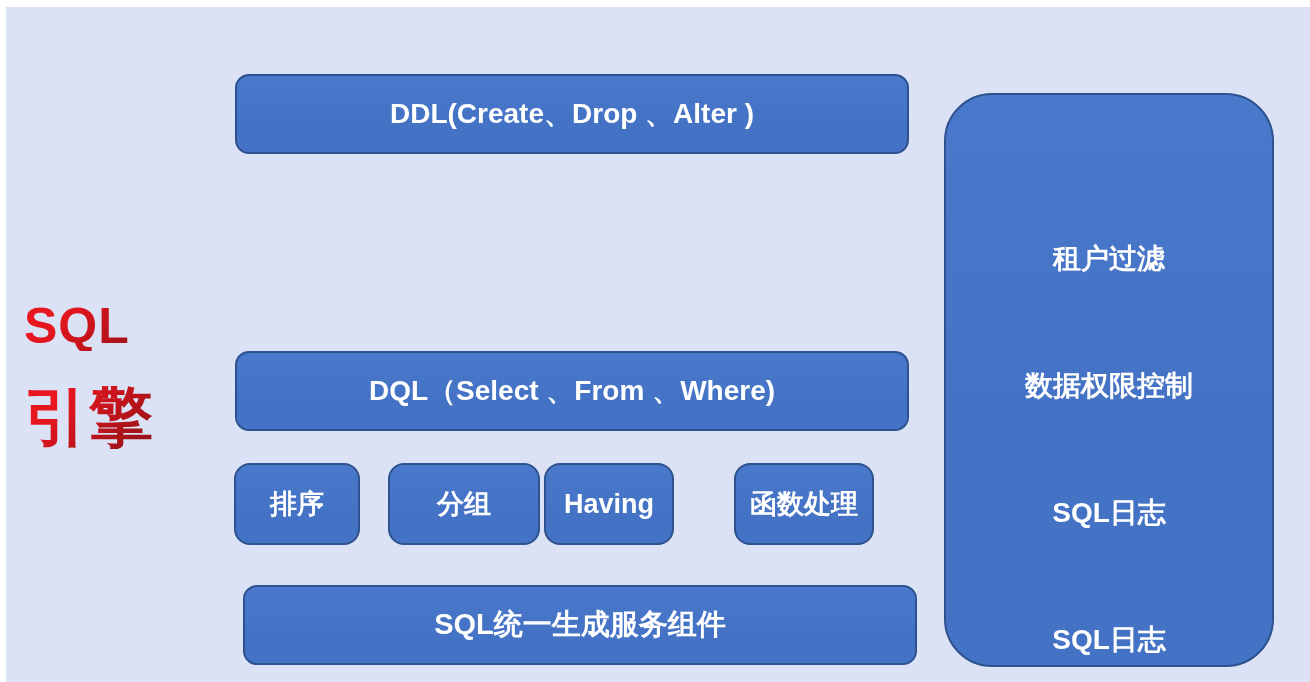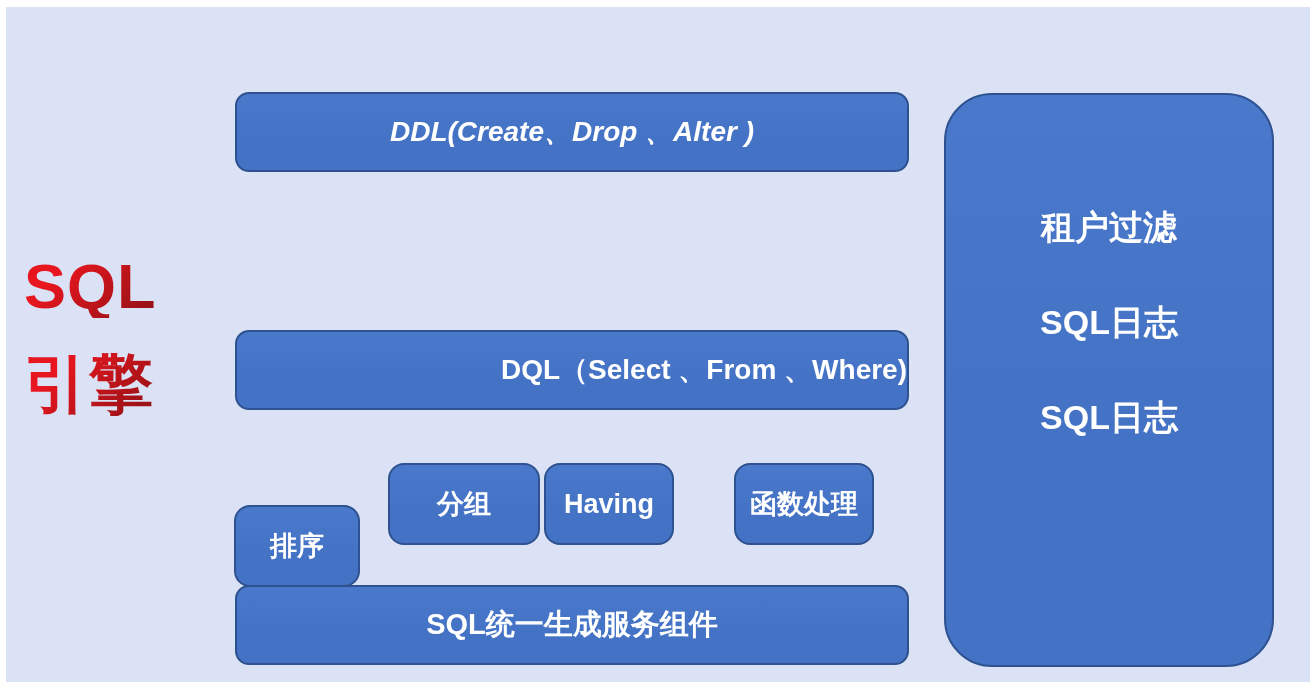--- a/index.html
+++ b/index.html
@@ -39,21 +39,21 @@
     top: 248px;
     width: 190px;
     text-align: left;
     font-weight: bold;
     line-height: 1;
   }
   .title .line {
     color: #b61216;
     letter-spacing: 1px;
   }
-  .title .line1 { font-size: 63px; }
+  .title .line1 { font-size: 50px; margin-top: 46px; }
   .title .line2 { font-size: 64px; margin-top: 34px; }
   @supports ((-webkit-background-clip: text) or (background-clip: text)) {
     .title .line {
       background: linear-gradient(135deg, var(--title-red-light, #e8161f) 20%, var(--title-red-dark, #701012) 95%);
       -webkit-background-clip: text;
       background-clip: text;
       -webkit-text-fill-color: transparent;
       color: #b61216;
     }
   }
@@ -67,54 +67,55 @@
     color: var(--box-text, #ffffff);
     display: flex;
     align-items: center;
     justify-content: center;
     font-weight: bold;
     text-align: center;
     white-space: nowrap;
   }
 
   .box.big { left: 229px; width: 674px; height: 80px; font-size: 28px; }
-  #box-ddl { top: 85px; font-style: italic; }
+  #box-ddl { top: 67px; }
   #box-dml { top: 198px; }
-  #box-dql { top: 323px; justify-content: flex-end; }
+  #box-dql { top: 344px; }
 
   .box.small { top: 456px; height: 82px; font-size: 27px; border-radius: 16px; }
-  #box-sort     { left: 228px; width: 126px; margin-top: 42px; }
+  #box-sort     { left: 228px; width: 126px; }
   #box-group    { left: 382px; width: 152px; }
   #box-having   { left: 538px; width: 130px; }
   #box-function { left: 728px; width: 140px; }
 
-  #box-service { top: 578px; height: 80px; font-size: 29px; }
+  #box-service { top: 578px; height: 80px; font-size: 29px; margin-left: 8px; }
 
   
   .side-panel {
     position: absolute;
     left: 938px;
     top: 86px;
     width: 330px;
     height: 574px;
     background: linear-gradient(180deg, var(--box-fill-light, #4a79cb) 0%, var(--box-fill, #4472c4) 55%);
     border: 2px solid var(--box-border, #2d528f);
     border-radius: 48px;
     display: flex;
     flex-direction: column;
     align-items: center;
     padding-top: 112px;
     gap: 55px;
   }
   .side-panel .panel-item {
     color: var(--box-text, #ffffff);
-    font-size: 34px;
+    font-size: 28px;
     font-weight: bold;
     line-height: 40px;
     white-space: nowrap;
+    margin-top: 32px;
   }
 </style>
 </head>
 <body>
 
 <div class="canvas">
 
   <div class="title">
     <div class="line line1">SQL</div>
     <div class="line line2">引擎</div>
@@ -144,17 +145,18 @@
   <div class="box small" id="box-function">
     <span>函数处理</span>
   </div>
 
   <div class="box big" id="box-service">
     <span>SQL统一生成服务组件</span>
   </div>
 
   <div class="side-panel">
     <div class="panel-item">租户过滤</div>
+    <div class="panel-item">数据权限控制</div>
     <div class="panel-item">SQL日志</div>
     <div class="panel-item">SQL日志</div>
   </div>
 
 </div>
 
 </body></html>

